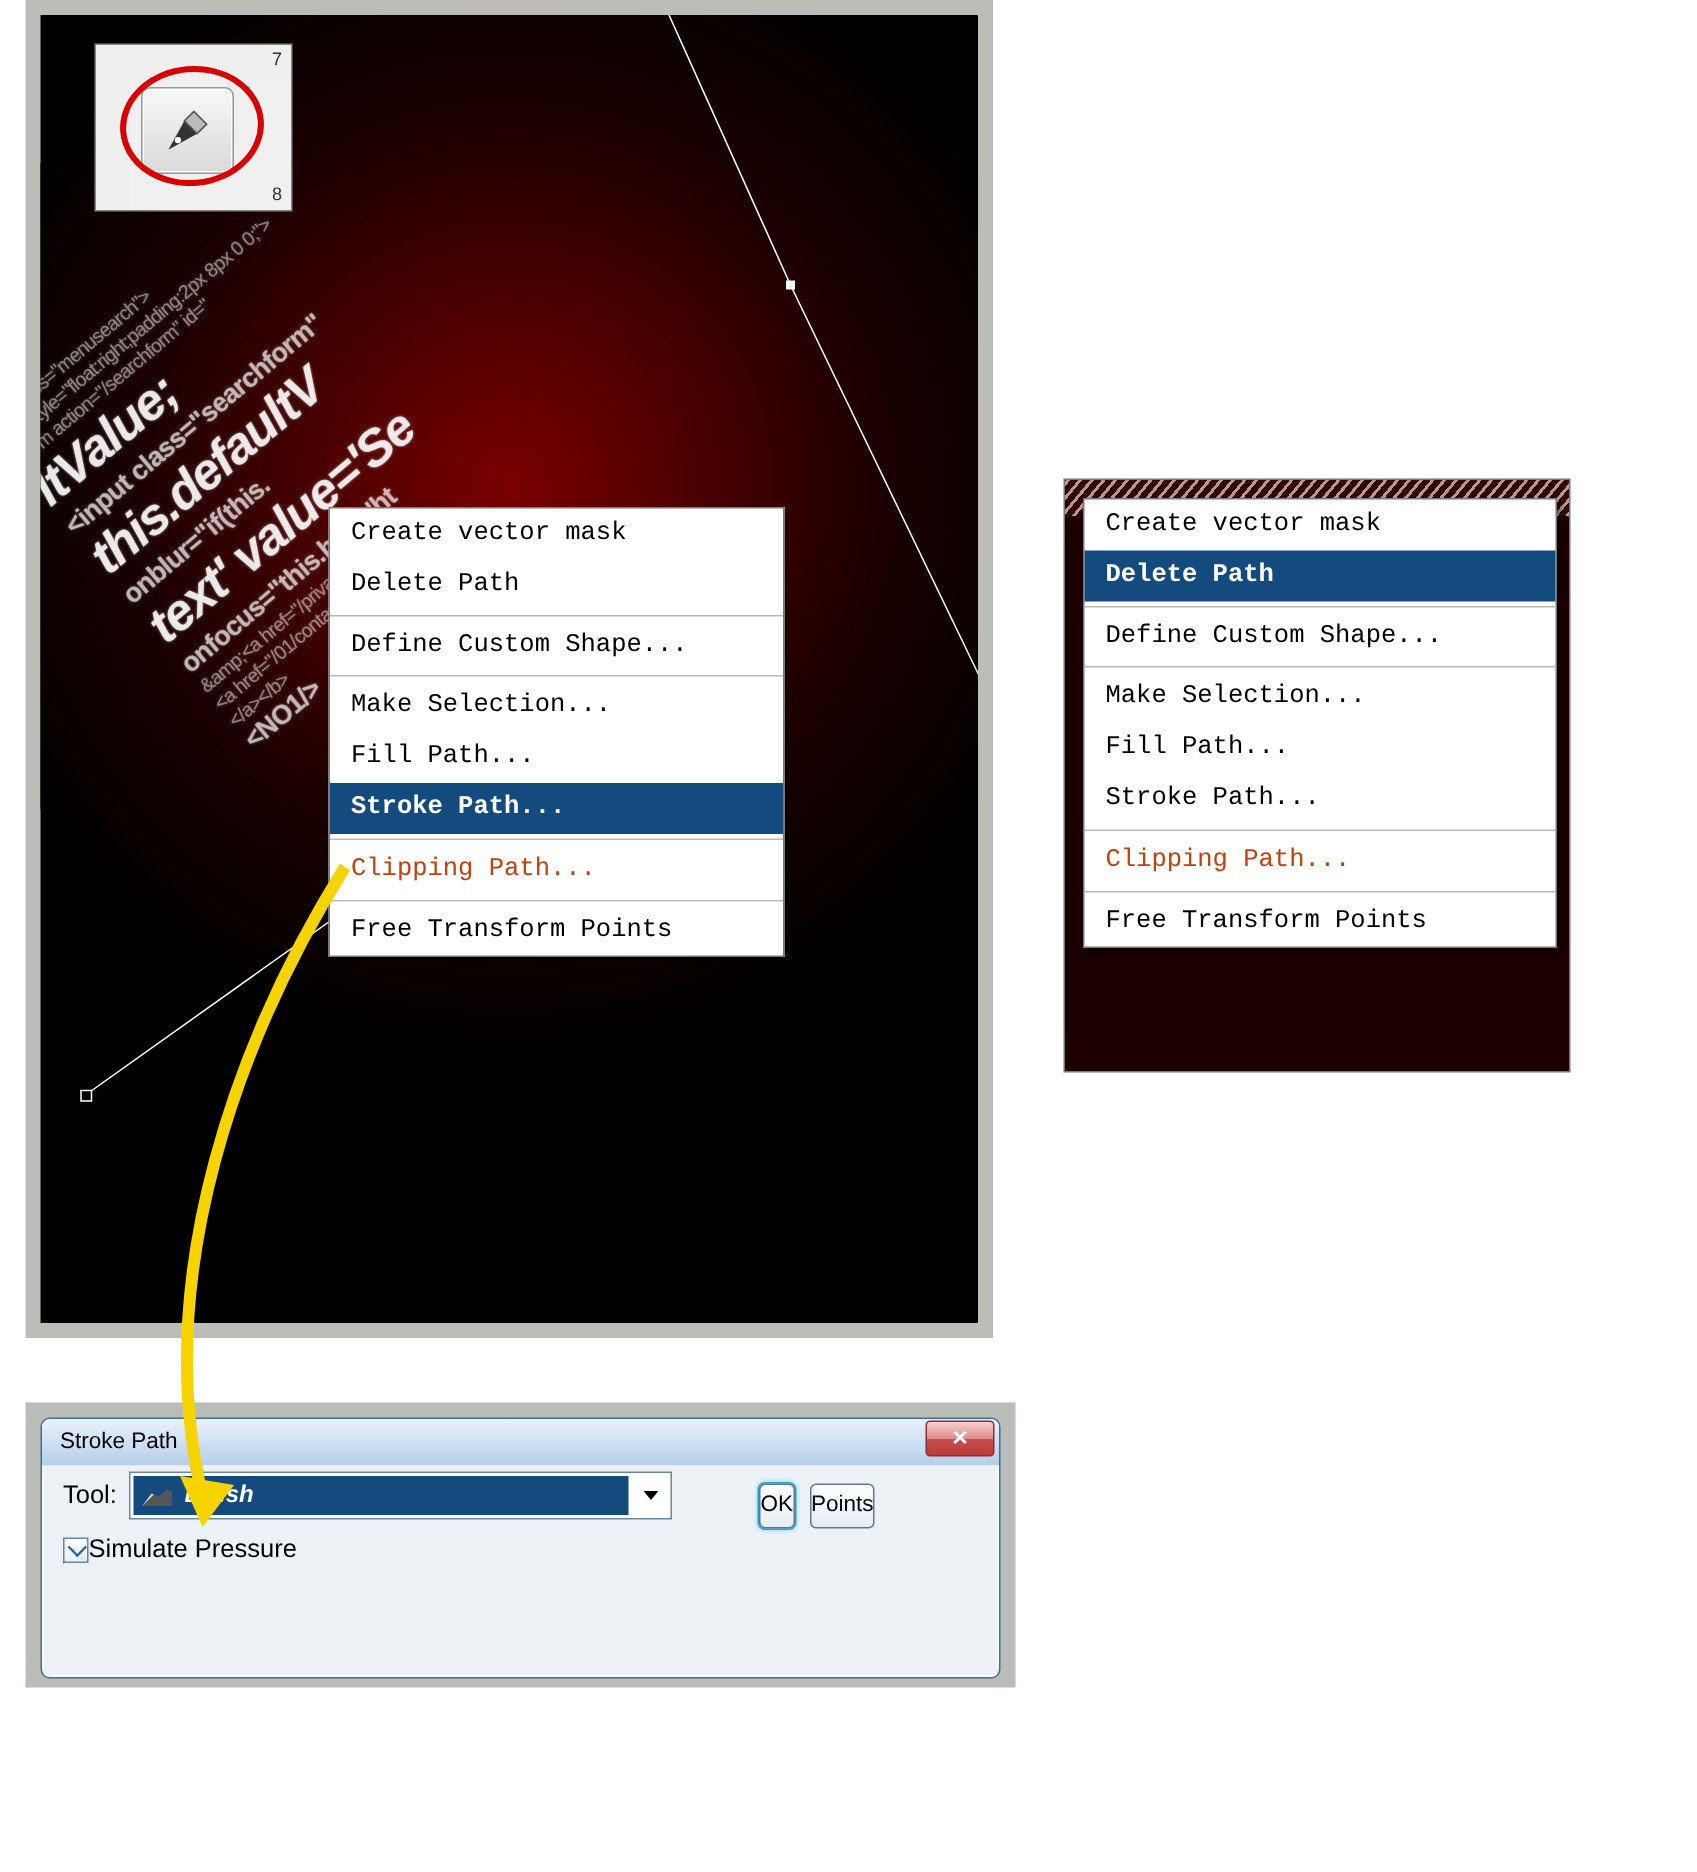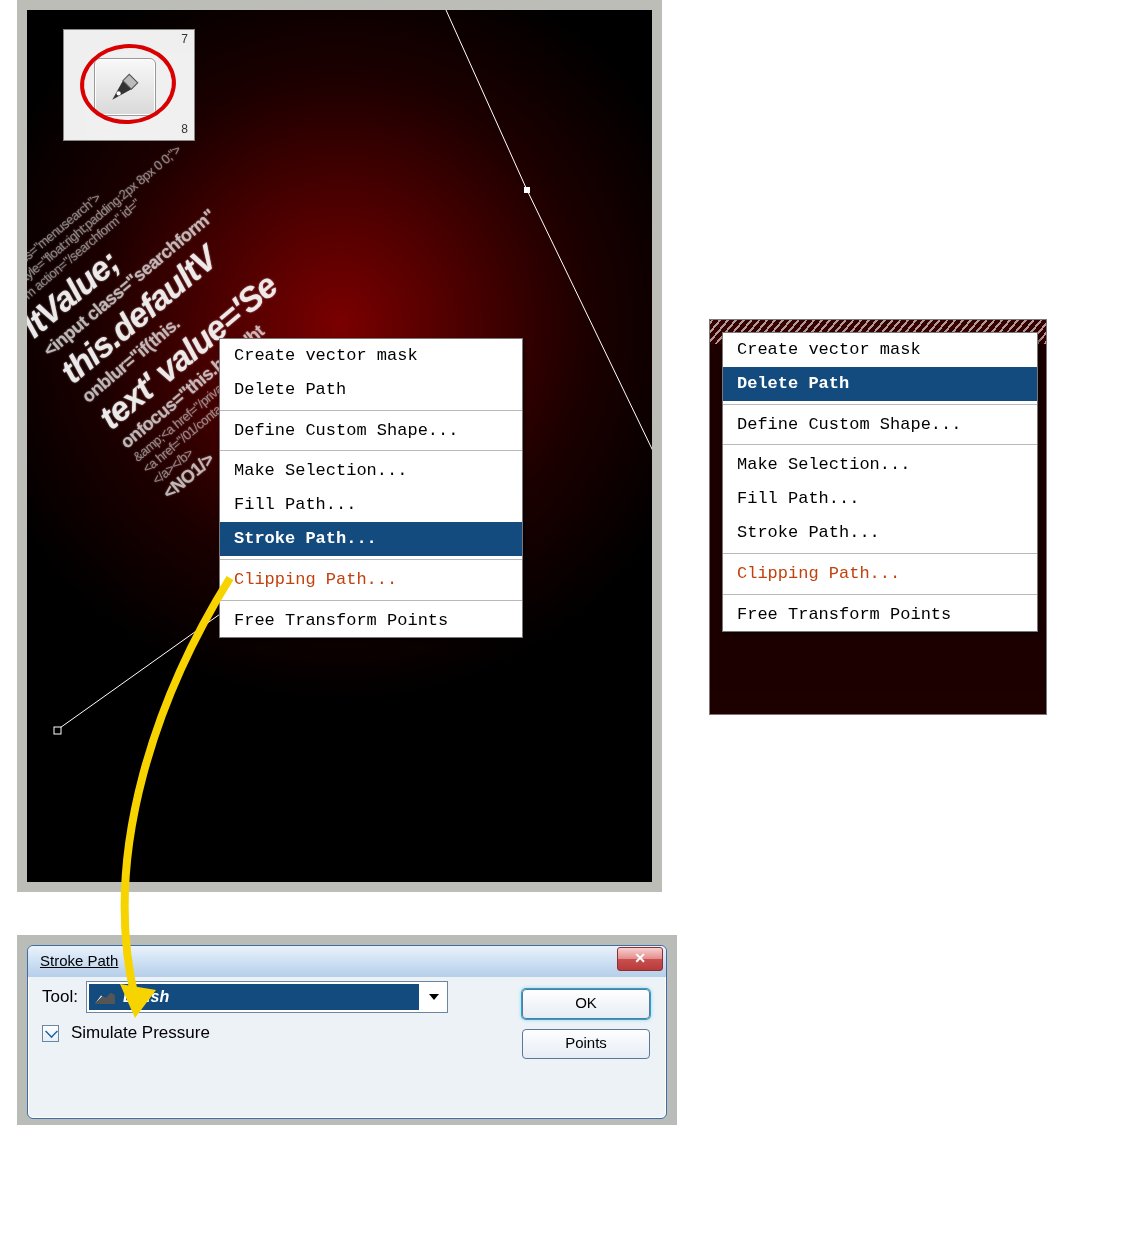--- a/index.html
+++ b/index.html
@@ -194,21 +194,20 @@
   .titlebar {
     height: 30px;
     background: linear-gradient(#eaf2fb 0%, #cfe1f4 50%, #b7cfe9 100%);
     border-bottom: 1px solid #b7cfe9;
     border-radius: 6px 6px 0 0;
     position: relative;
     font-size: 15px;
     color: #000;
     padding-left: 12px;
     line-height: 30px;
-    text-decoration: underline;
   }
   .closebtn {
     position: absolute;
     right: 3px; top: 1px;
     width: 44px; height: 22px;
     border-radius: 3px;
     background: linear-gradient(#f8d0d0, #e28b8b 50%, #c85050 51%, #b93a3a);
     border: 1px solid #8a3030;
     color: #fff;
     font-weight: bold;
@@ -271,45 +270,45 @@
     content:"";
     border-left: 5px solid transparent;
     border-right: 5px solid transparent;
     border-top: 6px solid #000;
   }
 
   .checkbox-row {
     margin-top: 10px;
     display: flex;
     align-items: center;
-    gap: 12px;
+    gap: 0;
   }
   .cb {
     width: 15px; height: 15px;
     border: 1px solid #6a86a0;
     background: linear-gradient(#fefefe,#e6eef6);
     position: relative;
   }
   .cb::after {
     content:"";
     position:absolute;
     left: 2px; top: -1px;
     width: 11px; height: 11px;
     border-right: 2px solid #1560a8;
     border-bottom: 2px solid #1560a8;
     transform: rotate(45deg) scale(0.7);
   }
 
   .dlg-buttons {
     position: absolute;
-    right: 16px;
+    right: 32px;
     top: 12px;
     width: 128px;
     display: flex;
-    flex-direction: column;
+    flex-direction: row;
     gap: 10px;
   }
   .win-btn {
     height: 28px;
     border: 1px solid #5b7897;
     border-radius: 4px;
     background: linear-gradient(#fefefe, #e6edf5);
     font-family: Tahoma, Arial, sans-serif;
     font-size: 15px;
     text-align: center;

